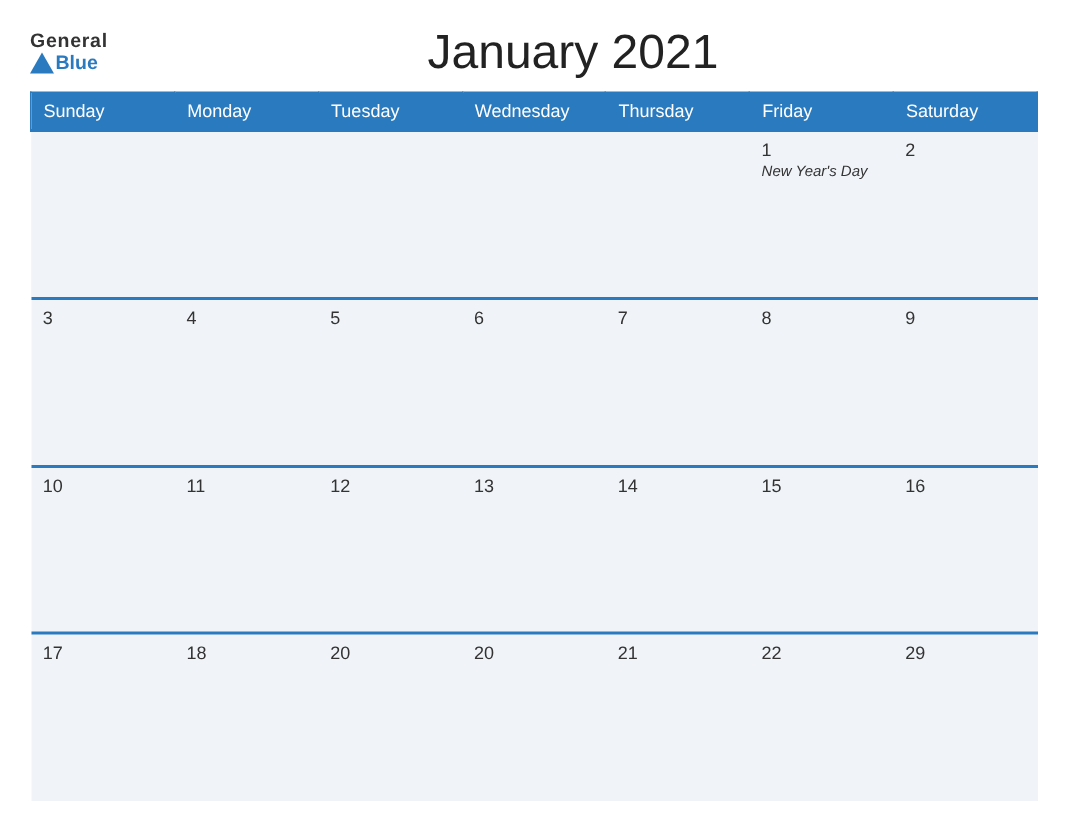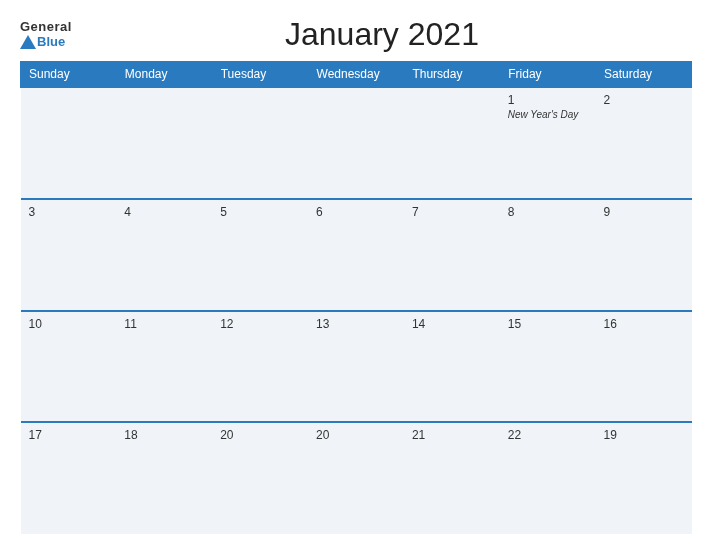--- a/index.html
+++ b/index.html
@@ -226,17 +226,17 @@
         <td>
           <span class="day-num">20</span>
         </td>
         <td>
           <span class="day-num">21</span>
         </td>
         <td>
           <span class="day-num">22</span>
         </td>
         <td>
-          <span class="day-num">19</span>
+          <span class="day-num">29</span>
         </td>
       </tr>
     </tbody>
 </table>
 
 </body></html>

